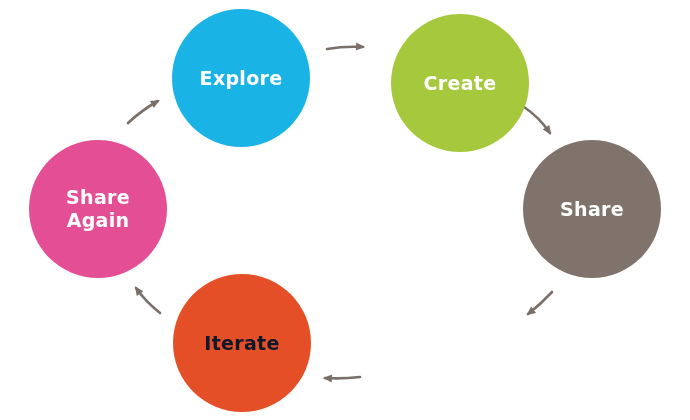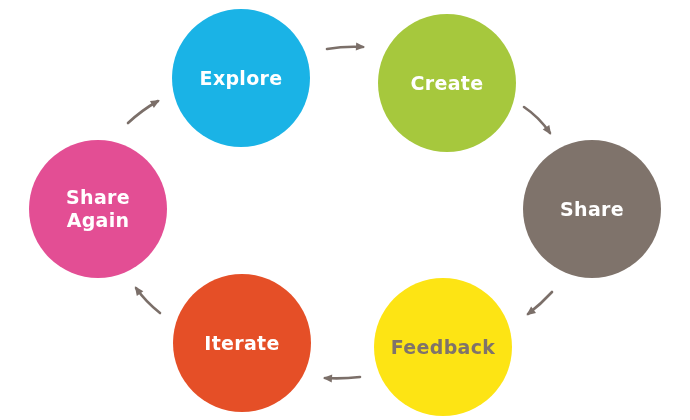--- a/index.html
+++ b/index.html
@@ -49,29 +49,26 @@
       </g>
       <g>
         <path d="M128,123 Q142,110 158,101" class="arrow-path" stroke="#7b6f69"></path>
         <polygon points="159.7431510742491,100.01947752073488 153.8600161986584,107.91813082592611 149.93792628159792,100.94552652892972" fill="#7b6f69"></polygon>
       </g>
     </svg>
 
   <div class="node" id="node-explore" style="left: 172px; top: 9px; background: rgb(26, 179, 230); color: rgb(255, 255, 255);">
     <span>Explore</span>
   </div>
-  <div class="node" id="node-create" style="left: 378px; top: 14px; background: rgb(166, 200, 61); color: rgb(255, 255, 255);">
+  <div class="node" id="node-create" style="left: 391px; top: 14px; background: rgb(166, 200, 61); color: rgb(255, 255, 255);">
     <span>Create</span>
   </div>
   <div class="node" id="node-share" style="left: 523px; top: 140px; background: rgb(127, 115, 107); color: rgb(255, 255, 255);">
     <span>Share</span>
   </div>
-  <div class="node" id="node-feedback" style="left: 374px; top: 278px; background: rgb(253, 228, 20); color: rgb(127, 115, 107);">
-    <span>Feedback</span>
-  </div>
-  <div class="node" id="node-iterate" style="left: 173px; top: 274px; background: rgb(229, 79, 39); color: #ffffff;">
+  <div class="node" id="node-iterate" style="left: 173px; top: 274px; background: rgb(229, 79, 39); color: #0f172a;">
     <span>Iterate</span>
   </div>
   <div class="node" id="node-share-again" style="left: 29px; top: 140px; background: rgb(227, 78, 148); color: rgb(255, 255, 255);">
     <span>Share
 Again</span>
   </div>
 </div>
 
 </body></html>

